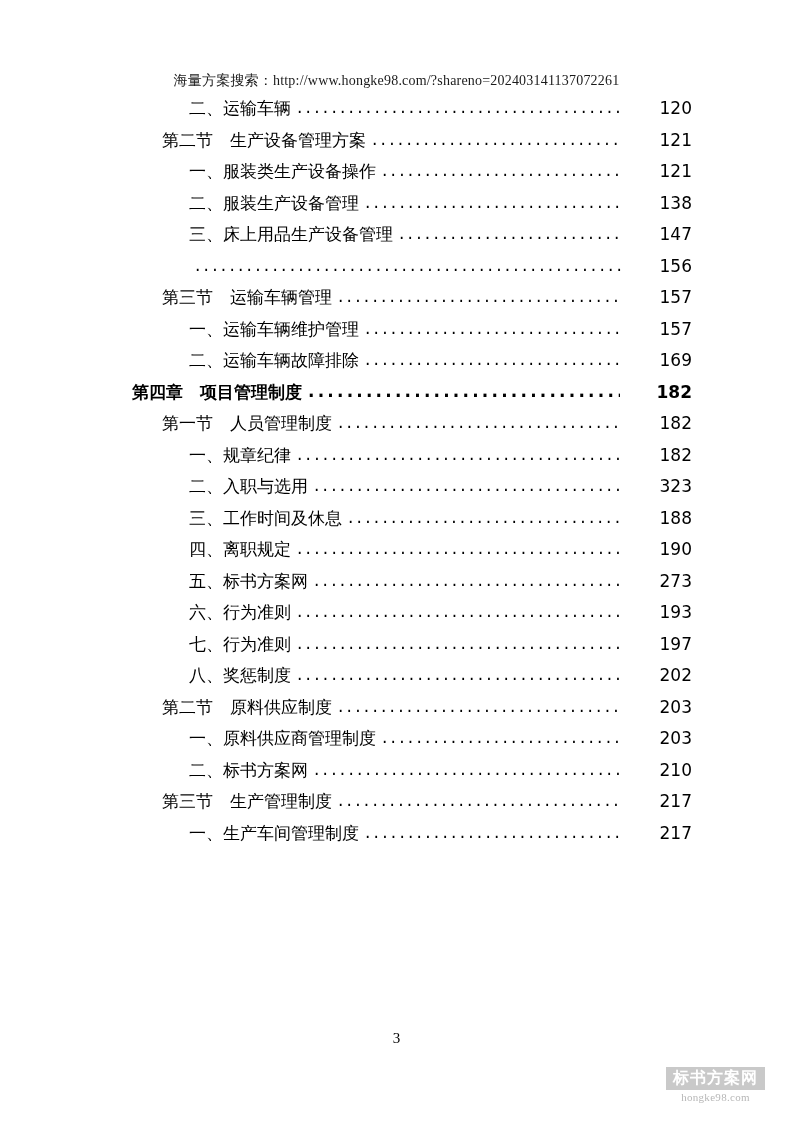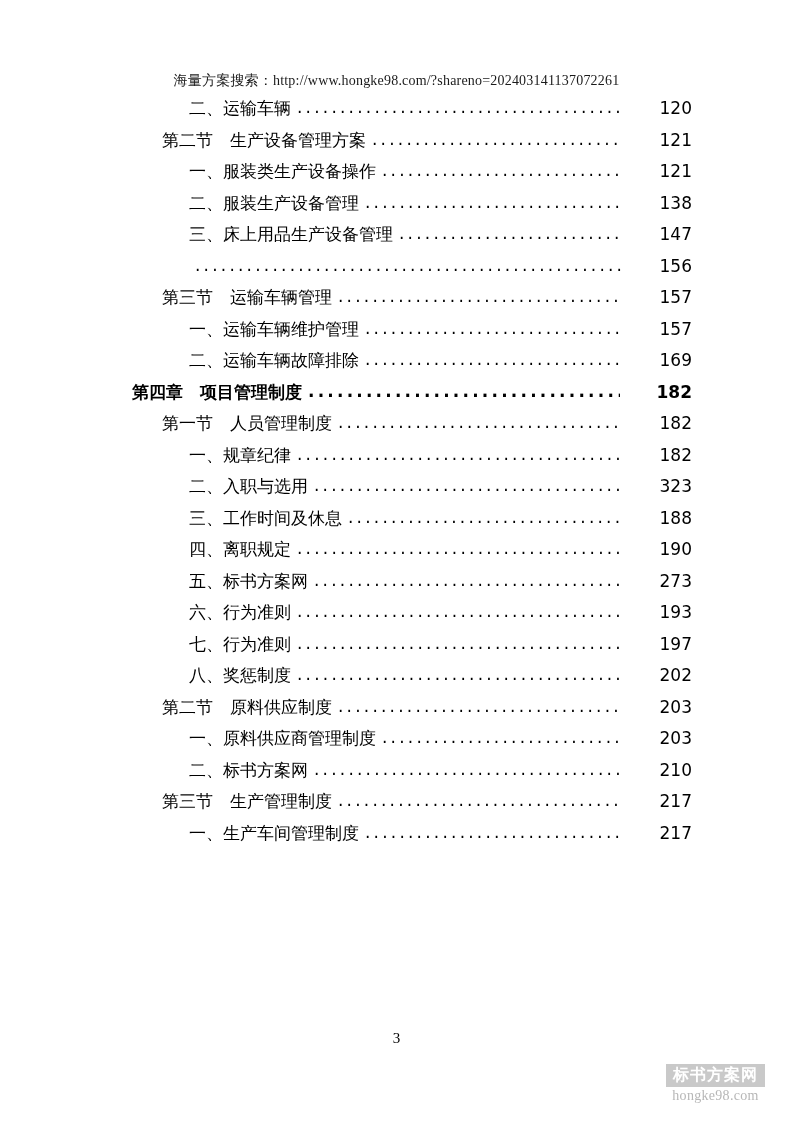--- a/index.html
+++ b/index.html
@@ -90,21 +90,21 @@
     background: #c9c9c9;
     color: #ffffff;
     font-size: 16px;
     letter-spacing: 1px;
     padding: 3px 7px 4px 7px;
     font-weight: bold;
   }
   .watermark .wm-bottom {
     display: block;
     color: #b7b7b7;
-    font-size: 14px;
+    font-size: 11px;
     font-family: "Liberation Serif", serif;
     letter-spacing: 0.3px;
     margin-top: 2px;
   }
 </style>
 </head>
 <body>
 
 <div class="page">
 

